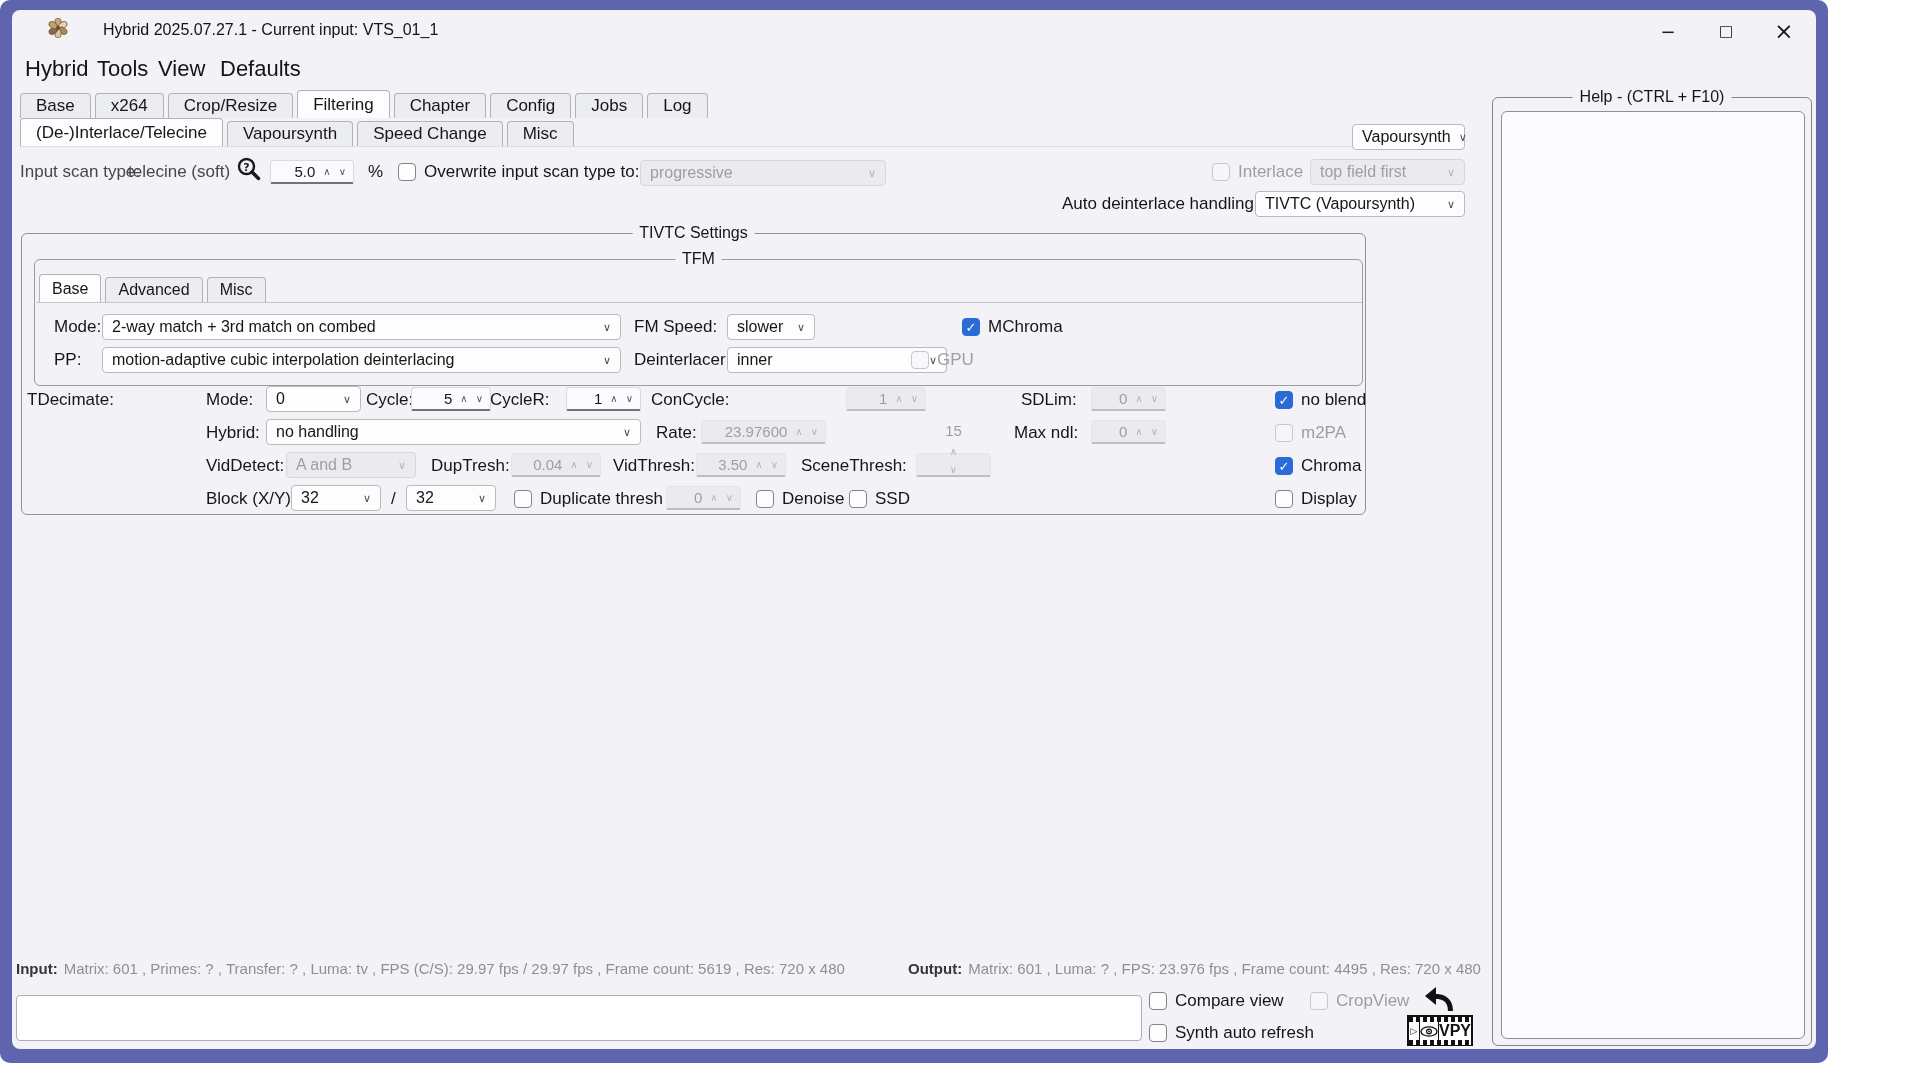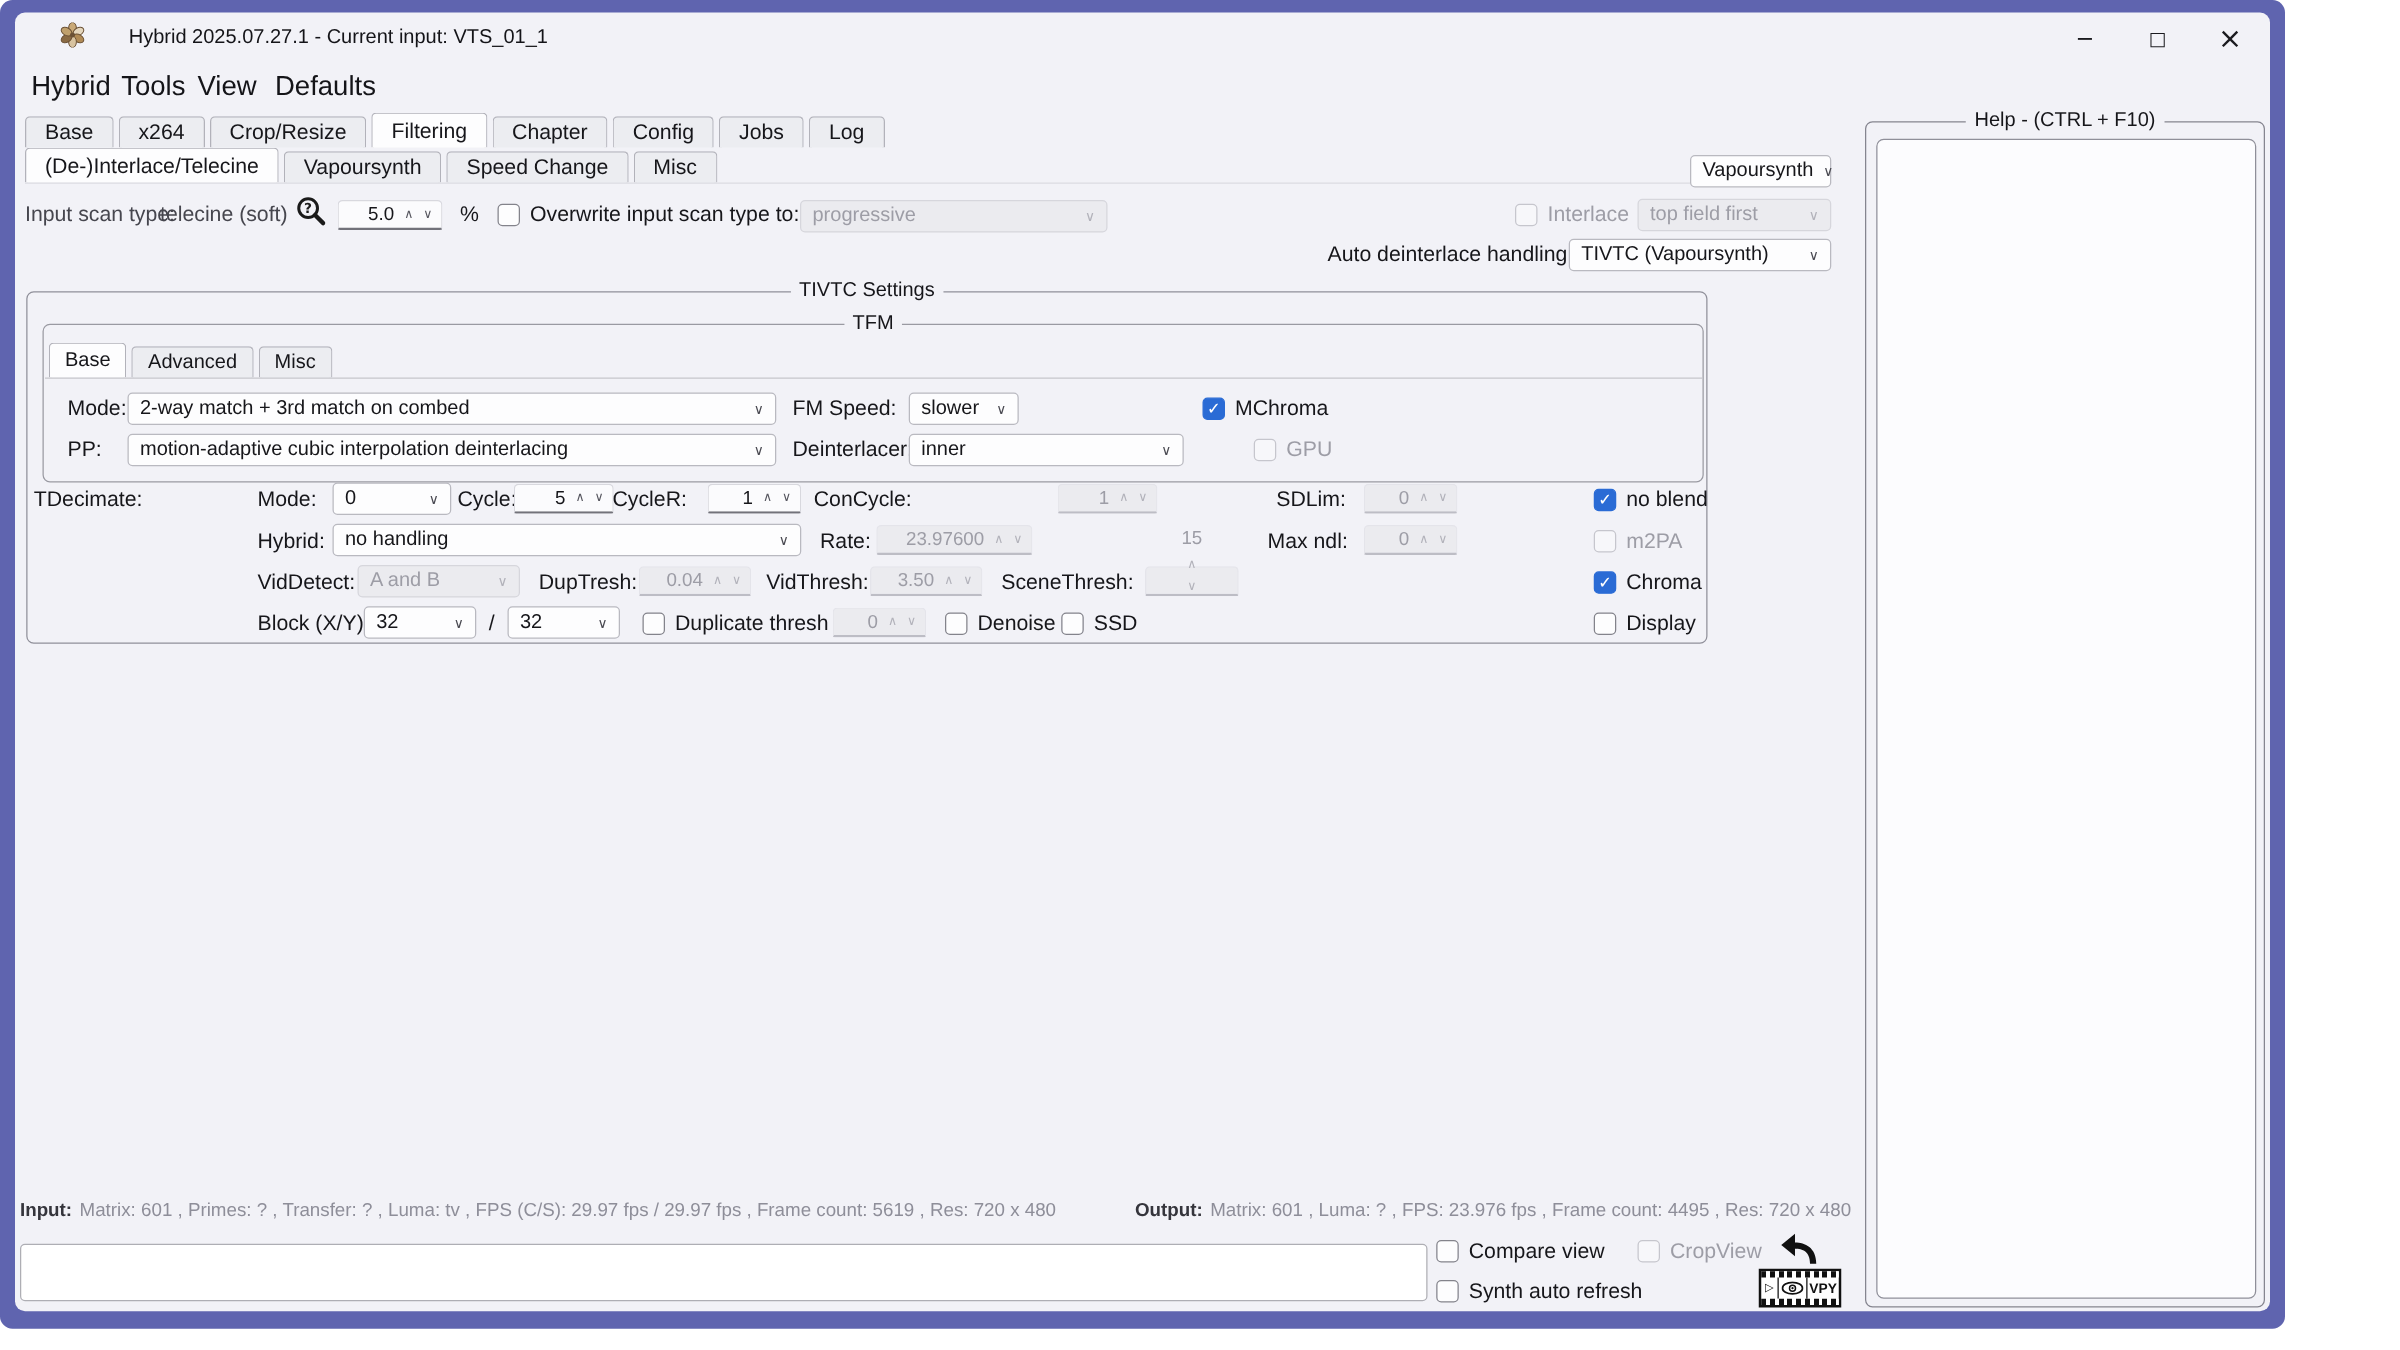--- a/index.html
+++ b/index.html
@@ -35,21 +35,21 @@
   .cbw.dis .cb{border-color:#c6c6cd;background:#f7f7fa;}
   .status{position:absolute;font-size:15px;color:#8e8e99;white-space:nowrap;}
   .status b{color:#35353c;font-weight:bold;margin-right:6px;}
   .bigbox{position:absolute;background:#ffffff;border:1px solid #aeaeb4;border-radius:4px;box-sizing:border-box;}
   .helpbox{position:absolute;background:#fcfcfe;border:1px solid #8f8f99;border-radius:6px;box-sizing:border-box;}
   .glyph{font-family:"DejaVu Sans",sans-serif;}
   .vpyicon{position:absolute;width:66px;height:31px;border:2px solid #111;background:#fff;box-sizing:border-box;display:flex;flex-direction:column;}
   .perf{height:5px;background-image:repeating-linear-gradient(90deg,#111 0,#111 4px,#fff 4px,#fff 7px);flex:none;}
   .vpymid{flex:1;display:flex;align-items:center;}
   .vpycell{display:flex;align-items:center;justify-content:center;height:100%;}
-  .vpytext{font-size:11px;font-weight:bold;color:#111;letter-spacing:0;}
+  .vpytext{font-size:16px;font-weight:bold;color:#111;letter-spacing:0;}
 </style>
 </head>
 <body>
 
 <div class="frame"></div>
 
 <div class="window">
 
   <svg class="abs" style="left:36px;top:8px;" width="20" height="20" viewBox="0 0 20 20">
     <g transform="translate(10,10)">
@@ -184,21 +184,21 @@
       <div class="lbl" style="left:19px;top:90px;">PP:</div>
       <div class="dd" style="left:67px;top:87px;width:519px;">
         <span>motion-adaptive cubic interpolation deinterlacing</span>
           <span class="chev glyph">∨</span>
       </div>
       <div class="lbl" style="left:599px;top:90px;">Deinterlacer:</div>
       <div class="dd" style="left:692px;top:87px;width:220px;">
         <span>inner</span>
           <span class="chev glyph">∨</span>
       </div>
-      <div class="cbw dis" style="left:968px;top:90px;justify-content:flex-end;">
+      <div class="cbw dis" style="left:876px;top:90px;justify-content:flex-end;">
         <span class="cb"></span>
         <span>GPU</span>
       </div>
     </div>
 
     <div class="lbl" style="left:5px;top:156px;">TDecimate:</div>
 
     <div class="lbl" style="left:184px;top:156px;">Mode:</div>
     <div class="dd" style="left:244px;top:152px;width:95px;">
       <span>0</span>

